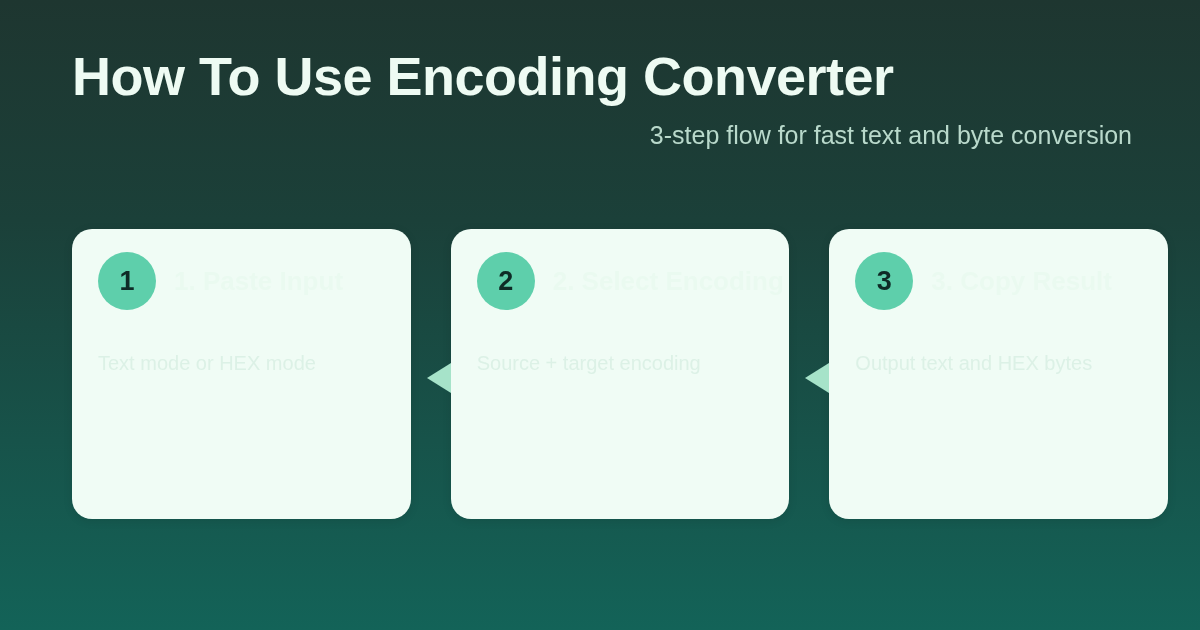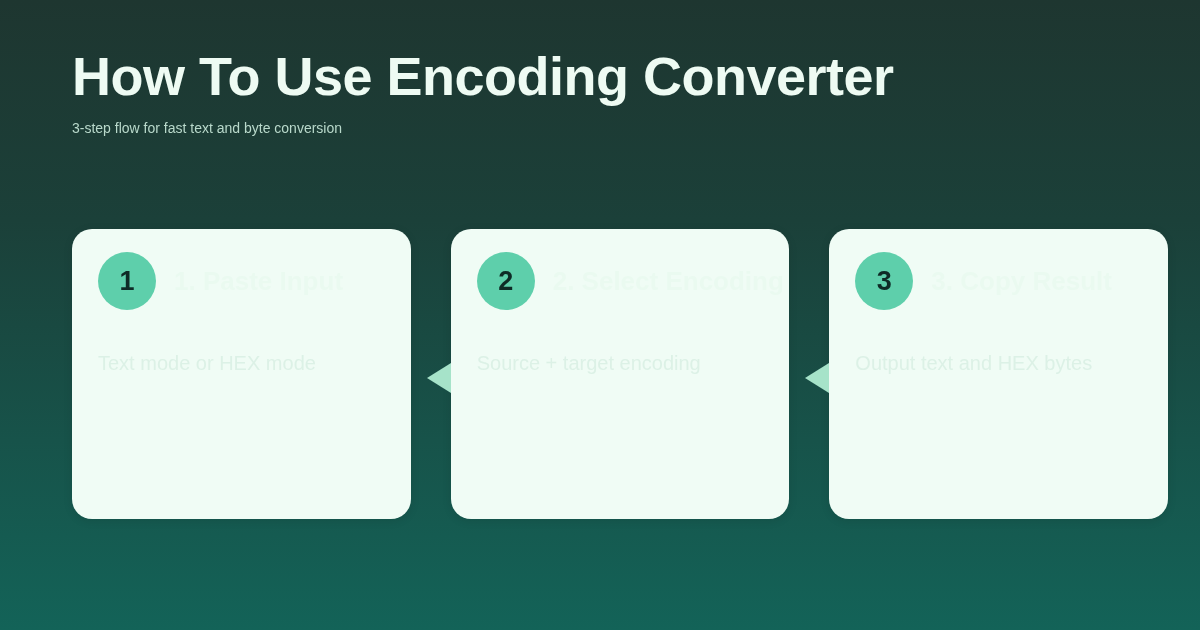--- a/index.html
+++ b/index.html
@@ -35,26 +35,27 @@
     margin: 0;
     font-size: 54px;
     line-height: 1.12;
     font-weight: bold;
     letter-spacing: -0.5px;
     color: #eefbf3;
     white-space: nowrap;
   }
 
   .page-subtitle {
-    margin: 14px 0 0 0;
-    font-size: 14px;
+    margin: 14px 0 0 16px;
+    font-size: 25px;
     line-height: 1.25;
     font-weight: normal;
     color: #b9d9cb;
     white-space: nowrap;
+    text-align: right;
   }
 
   .steps {
     position: absolute;
     left: 72px;
     top: 229px;
     width: 1096px;
     height: 290px;
     display: flex;
     flex-direction: row;

